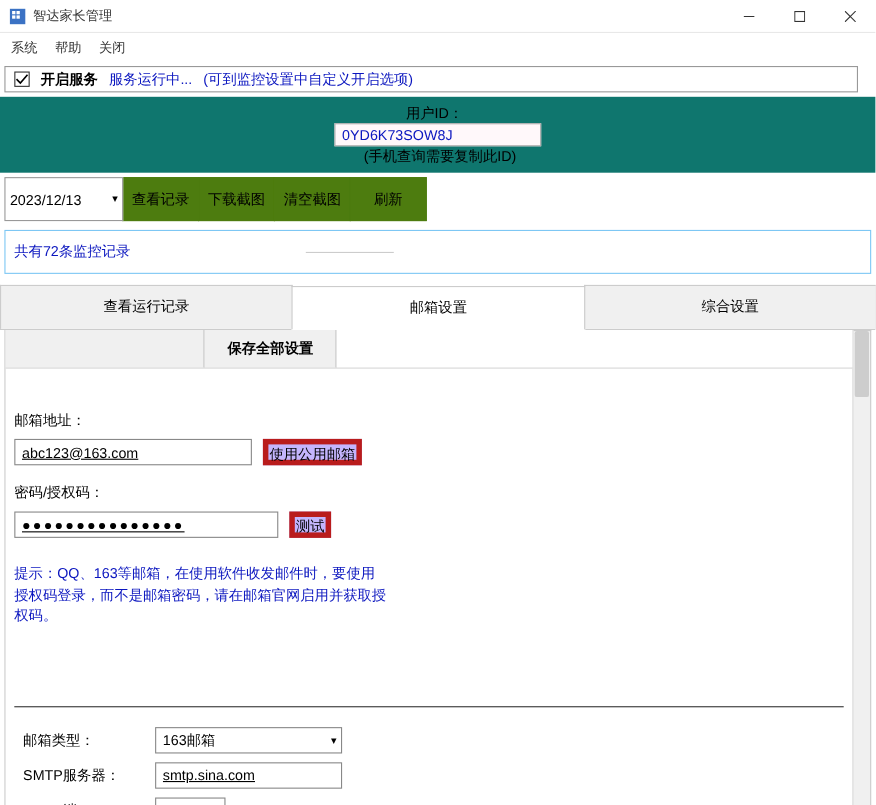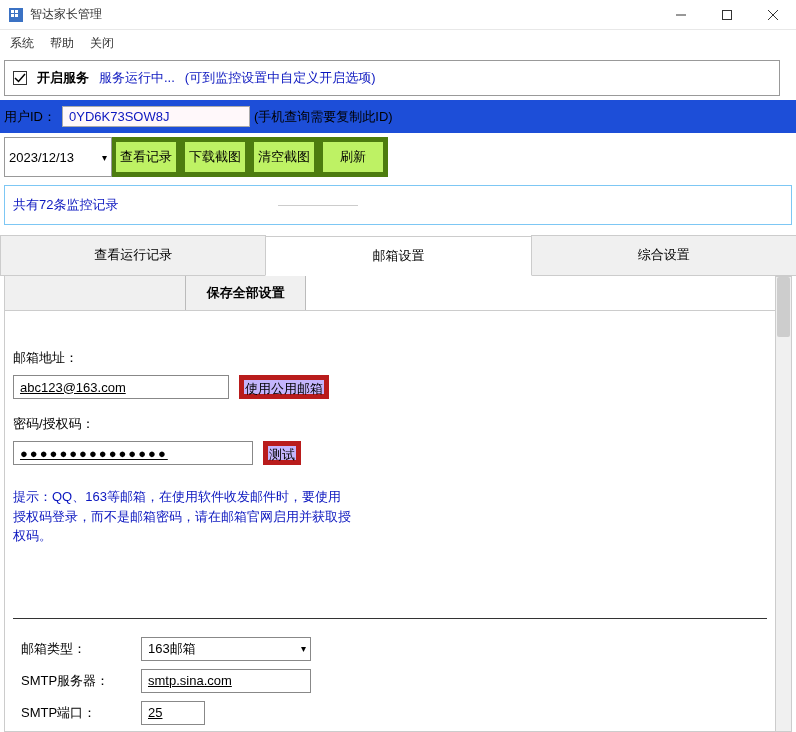--- a/index.html
+++ b/index.html
@@ -7,36 +7,36 @@
 
 .titlebar { display: flex; align-items: center; height: 30px; background: #fff; border-bottom: 1px solid #e8e8e8; padding-left: 8px; justify-content: space-between; }
 .titlebar .app-icon { width: 16px; height: 16px; margin-right: 6px; display: inline-flex; }
 .titlebar .title { color: #333; font-size: 12px; }
 .titlebar .spacer { flex: 1; }
 .titlebar .winbtn { width: 46px; height: 30px; display: flex; align-items: center; justify-content: center; color: #555; }
 
 .menubar { height: 24px; display: flex; align-items: flex-end; padding-left: 4px; gap: 4px; }
 .menubar .menu-item { padding: 2px 6px; font-size: 12px; color: #333; }
 
-.service-row { display: flex; align-items: center; height: 36px; border: 1px solid #999; margin: 6px 16px 4px 4px; padding: 0 8px; gap: 10px; }
+.service-row { display: flex; align-items: center; height: 24px; border: 1px solid #999; margin: 6px 16px 4px 4px; padding: 0 8px; gap: 10px; }
 .service-row .cb { width: 14px; height: 14px; border: 1px solid #333; display: inline-flex; align-items: center; justify-content: center; }
 .service-row .cb svg { width: 12px; height: 12px; }
 .service-row .lbl-bold { font-weight: bold; }
 .service-row .status { color: #0b16bf; }
 .service-row .hint { color: #0b16bf; }
 
-.userid-row { display: flex; align-items: center; padding: 6px 4px; background: #1d4ed8; }
+.userid-row { display: flex; align-items: center; padding: 6px 4px; background: #0f766e; flex-direction: column; }
 .userid-row .label { margin-right: 6px; }
 .userid-row .uid { border: 1px solid #aaa; padding: 2px 6px; width: 188px; color: #0b16bf; background: #fff8fa; display:inline-block; }
 .userid-row .suffix { margin-left: 4px; text-align: center; }
 
 .toolbar-row { display: flex; padding: 0; margin: 4px 4px 6px 4px; }
 .toolbar-row .date-box { width: 108px; height: 40px; border: 1px solid #999; display: flex; align-items: center; padding: 0 4px; position: relative; background: #fff; justify-content: center; }
 .toolbar-row .date-box .caret { margin-left: auto; font-size: 10px; }
-.toolbar-row .tbtn { width: 70px; height: 40px; border: 5px solid #4d7c0f; background: #bef264; display: flex; align-items: center; justify-content: center; margin-left: -1px; }
+.toolbar-row .tbtn { width: 70px; height: 40px; border: 1px solid #4d7c0f; background: #4d7c0f; display: flex; align-items: center; justify-content: center; margin-left: -1px; }
 
 .records-row { border: 1px solid #7dc7f4; margin: 8px 4px 0 4px; padding: 10px 8px; display: flex; align-items: center; }
 .records-row .count { color: #0b16bf; }
 .records-row .hr { margin-left: 160px; width: 80px; height: 1px; background: #ccc; }
 
 .tabs-row { display: flex; margin-top: 10px; border-bottom: 1px solid #ccc; }
 .tabs-row .tab { flex: 1; text-align: center; padding: 10px 0; background: #f0f0f0; border: 1px solid #ccc; border-bottom: none; margin-right: -1px; }
 .tabs-row .tab.active { background: #fff; border-bottom: 1px solid #fff; position: relative; top: 1px; }
 
 .content-wrap { position: relative; border-top: none; height: 456px; }

